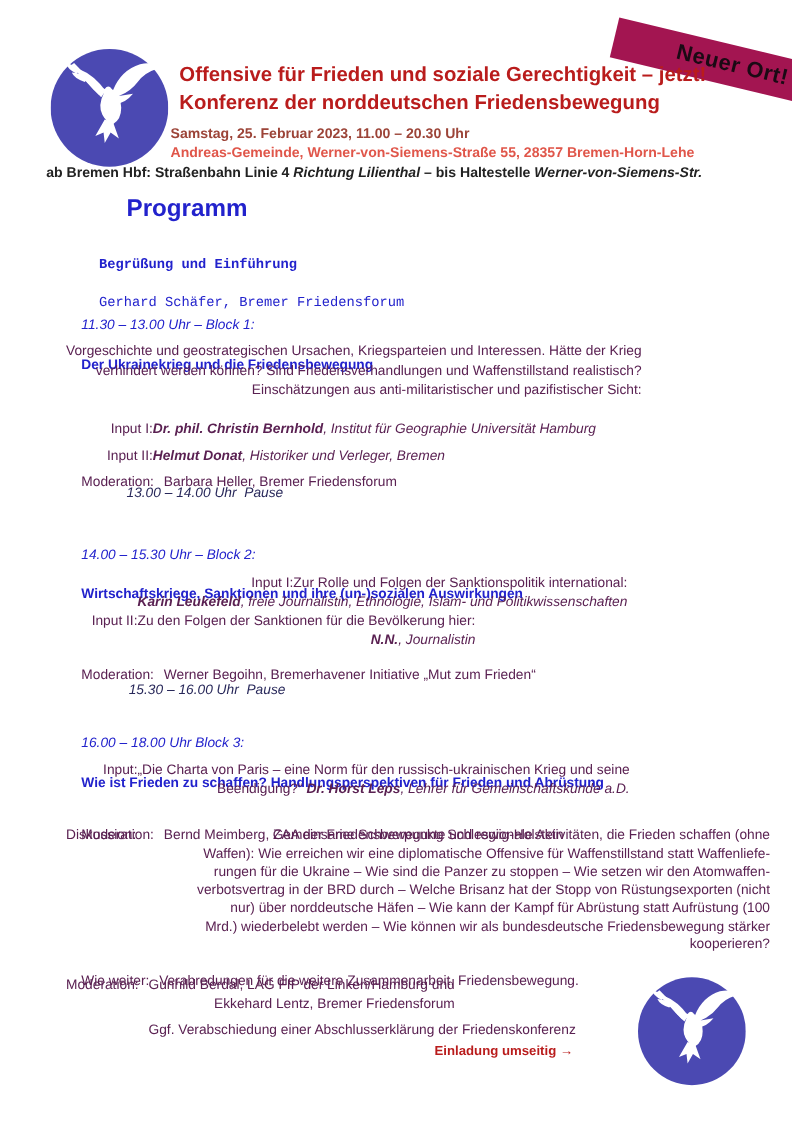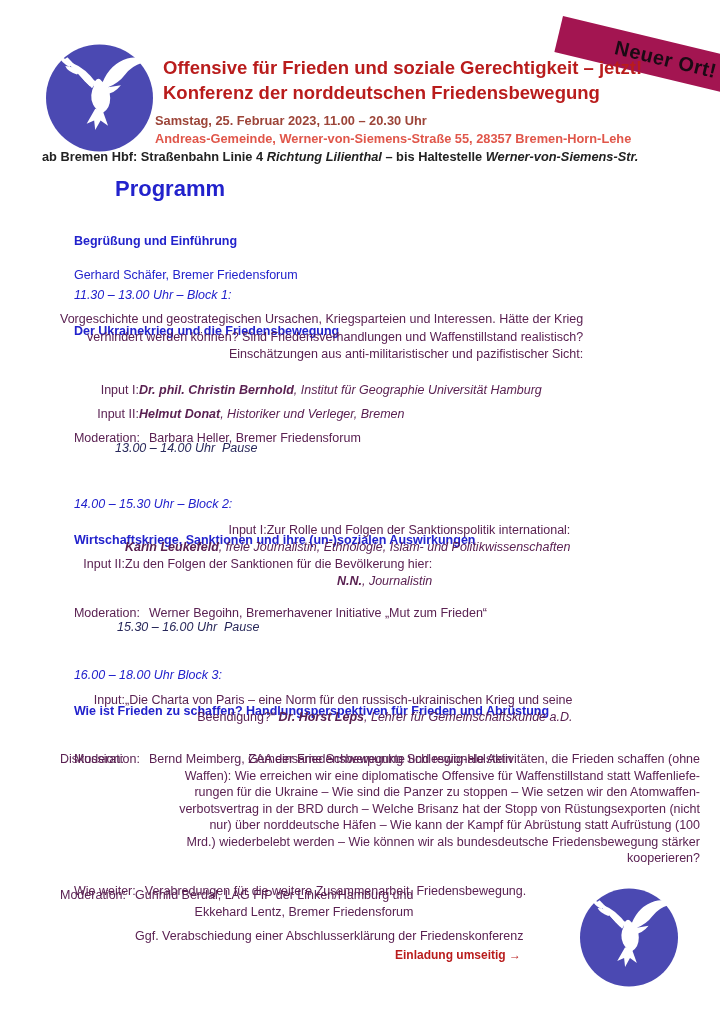--- a/index.html
+++ b/index.html
@@ -71,21 +71,21 @@
   <div class="title">
     <span>Offensive für Frieden und soziale Gerechtigkeit – jetzt!</span><br>
     <span>Konferenz der norddeutschen Friedensbewegung</span>
   </div>
   <div class="date">Samstag, 25. Februar 2023, 11.00 – 20.30 Uhr</div>
   <div class="venue">Andreas-Gemeinde, Werner-von-Siemens-Straße 55, 28357 Bremen-Horn-Lehe</div>
   <div class="directions"><span>ab Bremen Hbf: Straßenbahn Linie 4 </span><i>Richtung Lilienthal</i><span> – bis Haltestelle </span><i>Werner-von-Siemens-Str.</i></div>
 
   <h2 class="programm">Programm</h2>
 
-  <div class="abs line blue" style="left:60px;top:216px;">
+  <div class="abs line blue" style="left:60px;top:216px;font-family:Liberation Mono, monospace;">
     <span class="bold">Begrüßung und Einführung</span><br>
     <span>Gerhard Schäfer, Bremer Friedensforum</span>
   </div>
 
   <div class="abs line blue" style="left:60px;top:268px;line-height:18px;">
     <span class="it">11.30 – 13.00 Uhr – Block 1:</span><br>
     <span class="bold">Der Ukrainekrieg und die Friedensbewegung</span>
   </div>
 
   <div class="abs plum disk-body" style="left:60px;top:311px;padding-left:0;text-indent:0;line-height:17.5px;">Vorgeschichte und geostrategischen Ursachen, Kriegsparteien und Interessen. Hätte der Krieg

